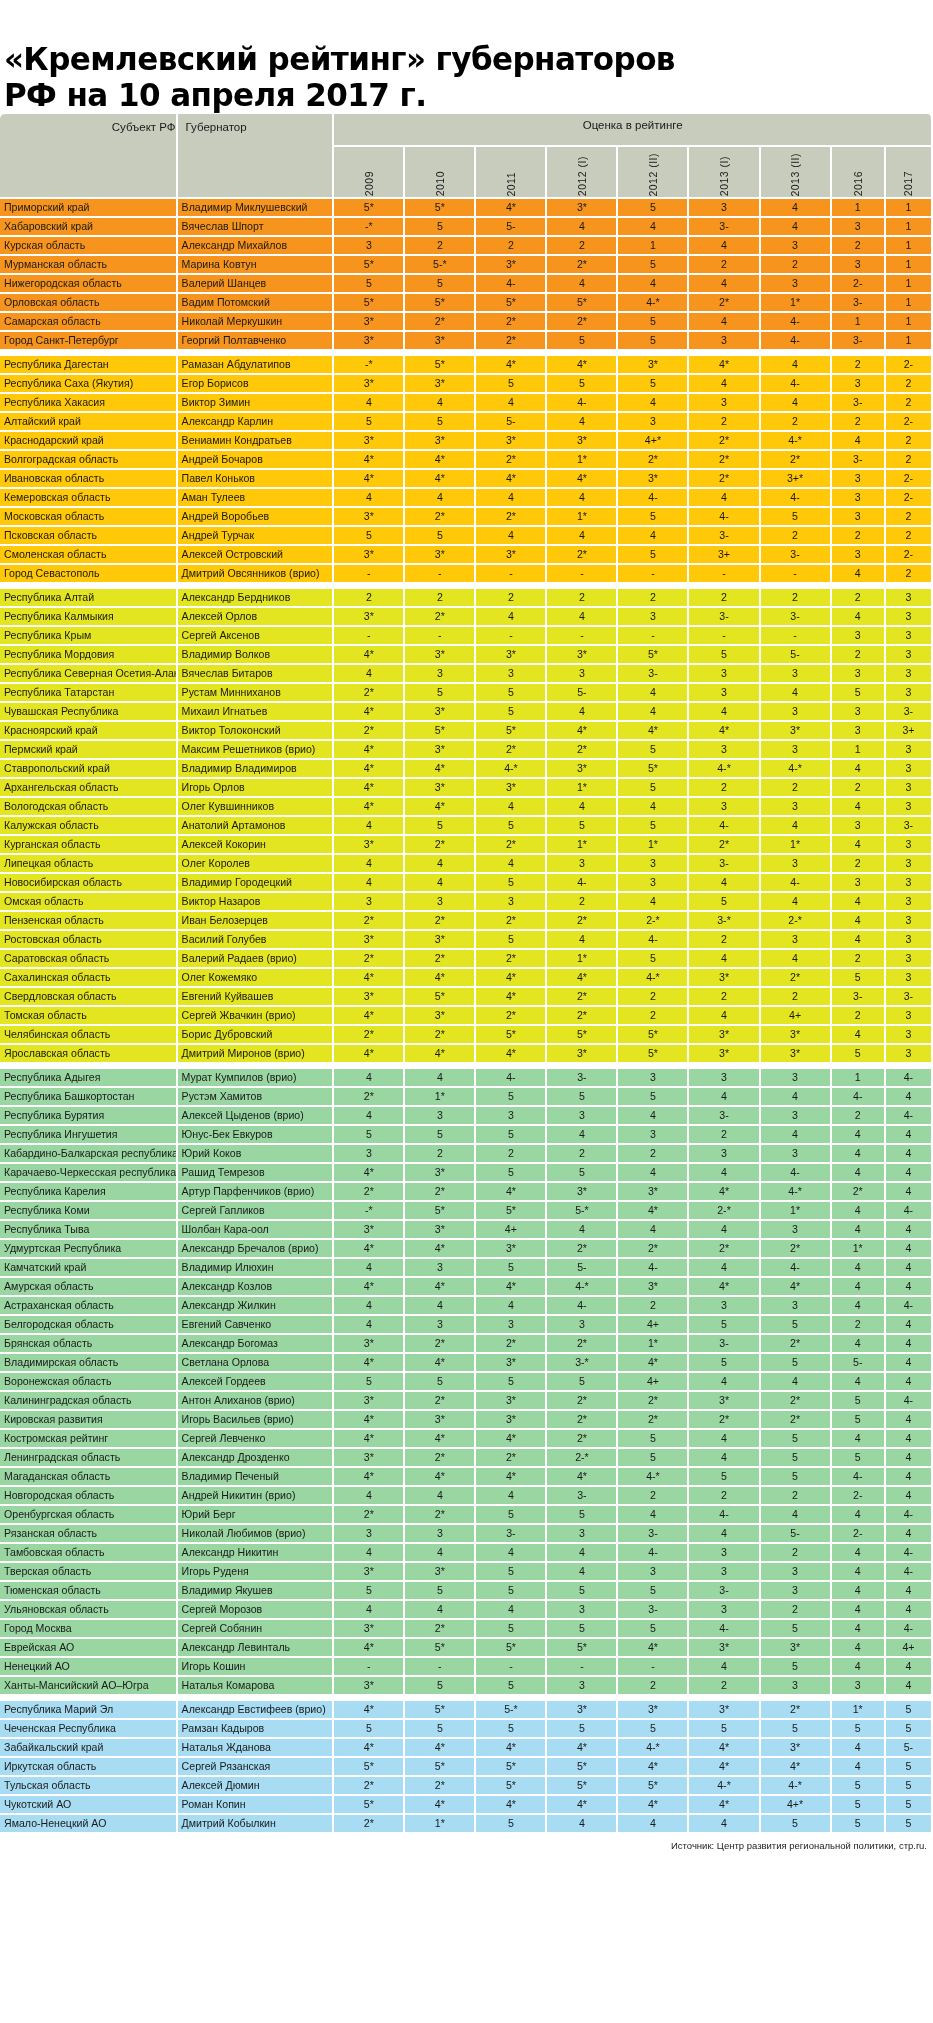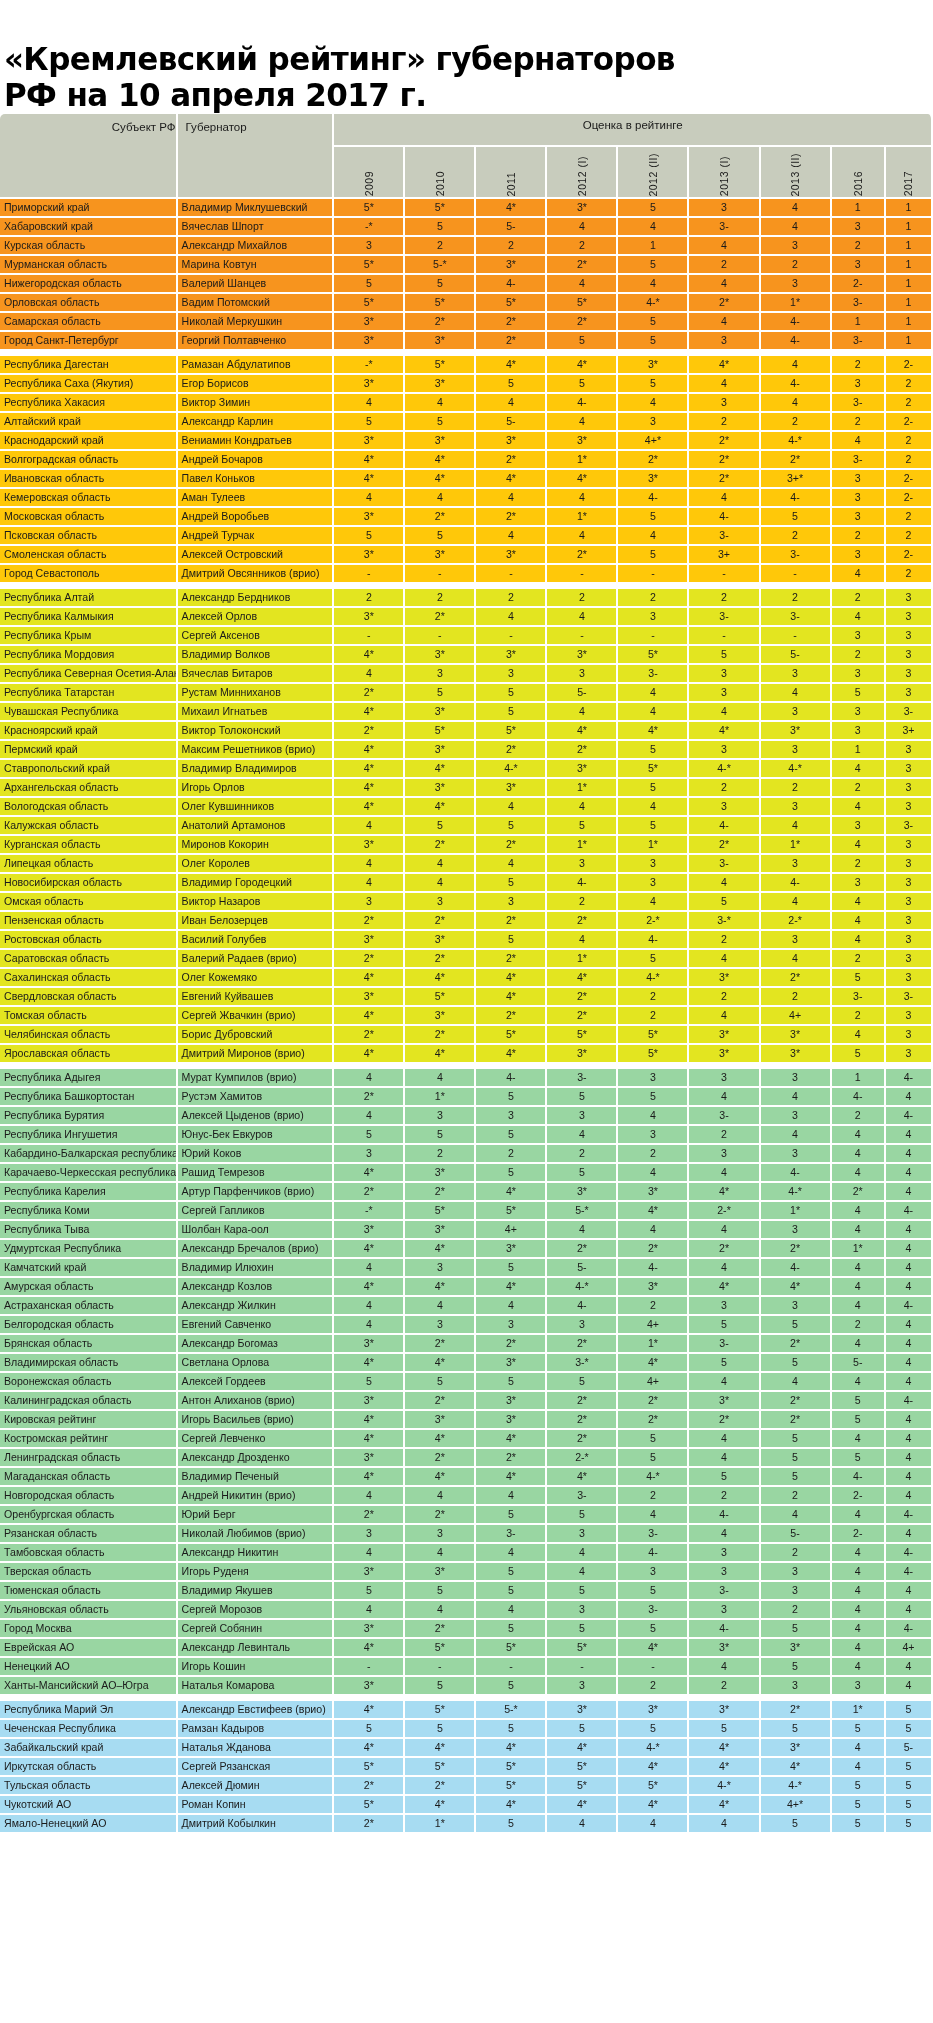--- a/index.html
+++ b/index.html
@@ -614,21 +614,21 @@
           <td class="num">5</td>
           <td class="num">5</td>
           <td class="num">5</td>
           <td class="num">4-</td>
           <td class="num">4</td>
           <td class="num">3</td>
           <td class="num">3-</td>
         </tr>
         <tr class="c-lime">
           <td>Курганская область</td>
-          <td>Миронов Кокорин</td>
+          <td>Алексей Кокорин</td>
           <td class="num">3*</td>
           <td class="num">2*</td>
           <td class="num">2*</td>
           <td class="num">1*</td>
           <td class="num">1*</td>
           <td class="num">2*</td>
           <td class="num">1*</td>
           <td class="num">4</td>
           <td class="num">3</td>
         </tr>
@@ -1006,21 +1006,21 @@
           <td class="num">2*</td>
           <td class="num">3*</td>
           <td class="num">2*</td>
           <td class="num">2*</td>
           <td class="num">3*</td>
           <td class="num">2*</td>
           <td class="num">5</td>
           <td class="num">4-</td>
         </tr>
         <tr class="c-green">
-          <td>Кировская рейтинг</td>
+          <td>Кировская развития</td>
           <td>Игорь Васильев (врио)</td>
           <td class="num">4*</td>
           <td class="num">3*</td>
           <td class="num">3*</td>
           <td class="num">2*</td>
           <td class="num">2*</td>
           <td class="num">2*</td>
           <td class="num">2*</td>
           <td class="num">5</td>
           <td class="num">4</td>
@@ -1297,13 +1297,14 @@
           <td class="num">4</td>
           <td class="num">4</td>
           <td class="num">4</td>
           <td class="num">5</td>
           <td class="num">5</td>
           <td class="num">5</td>
         </tr>
       </tbody>
   </table>
 
+  <div class="source">Источник: Центр развития региональной политики, стр.ru.</div>
 </div>
 
 </body></html>

